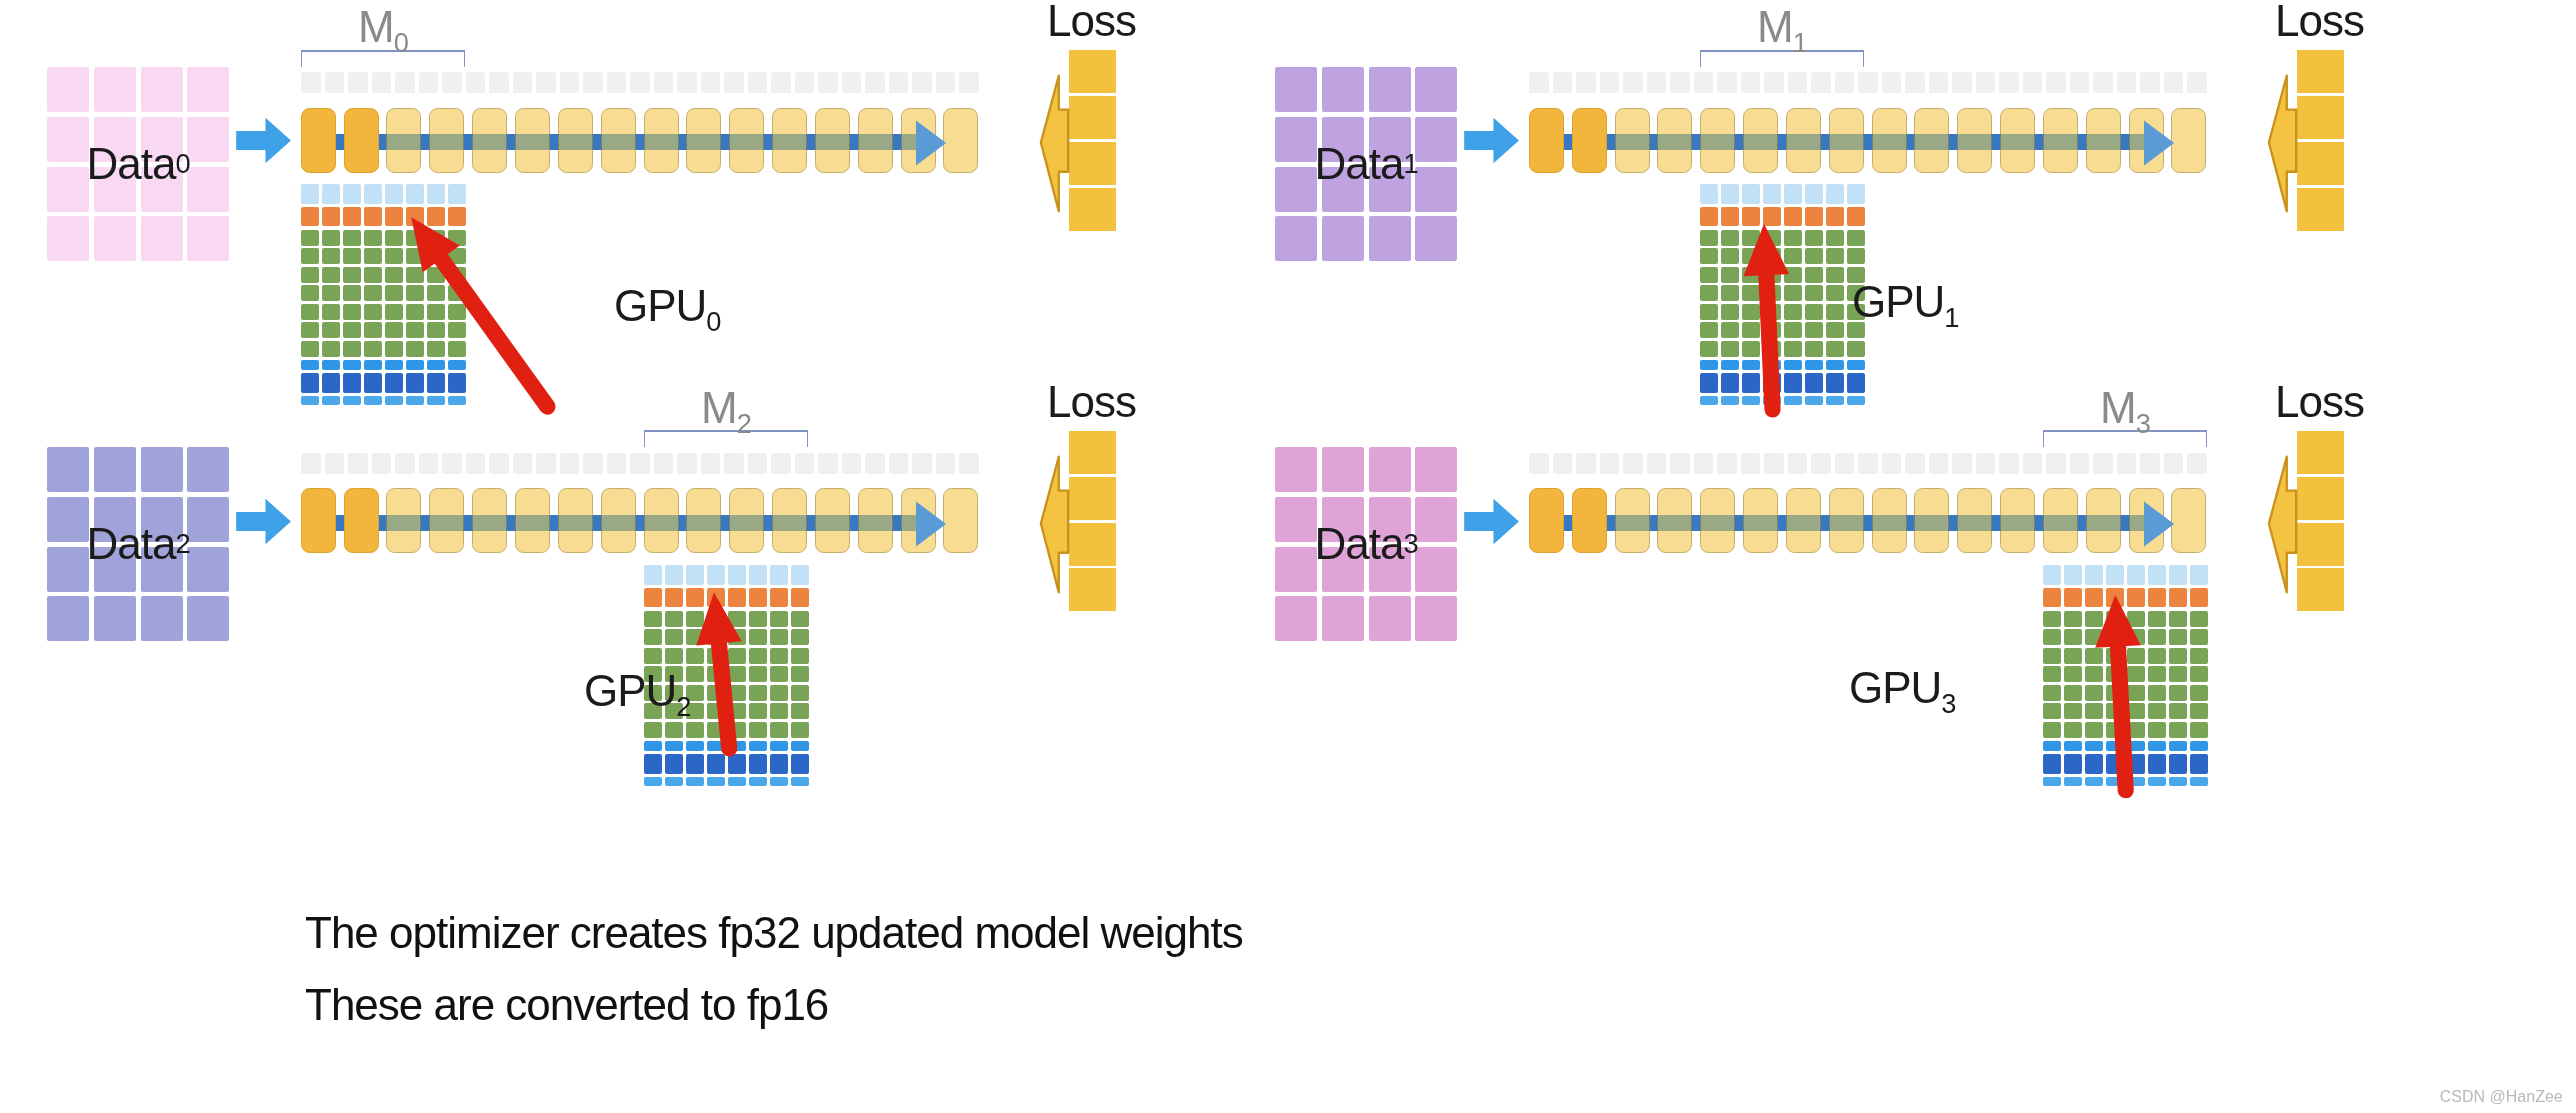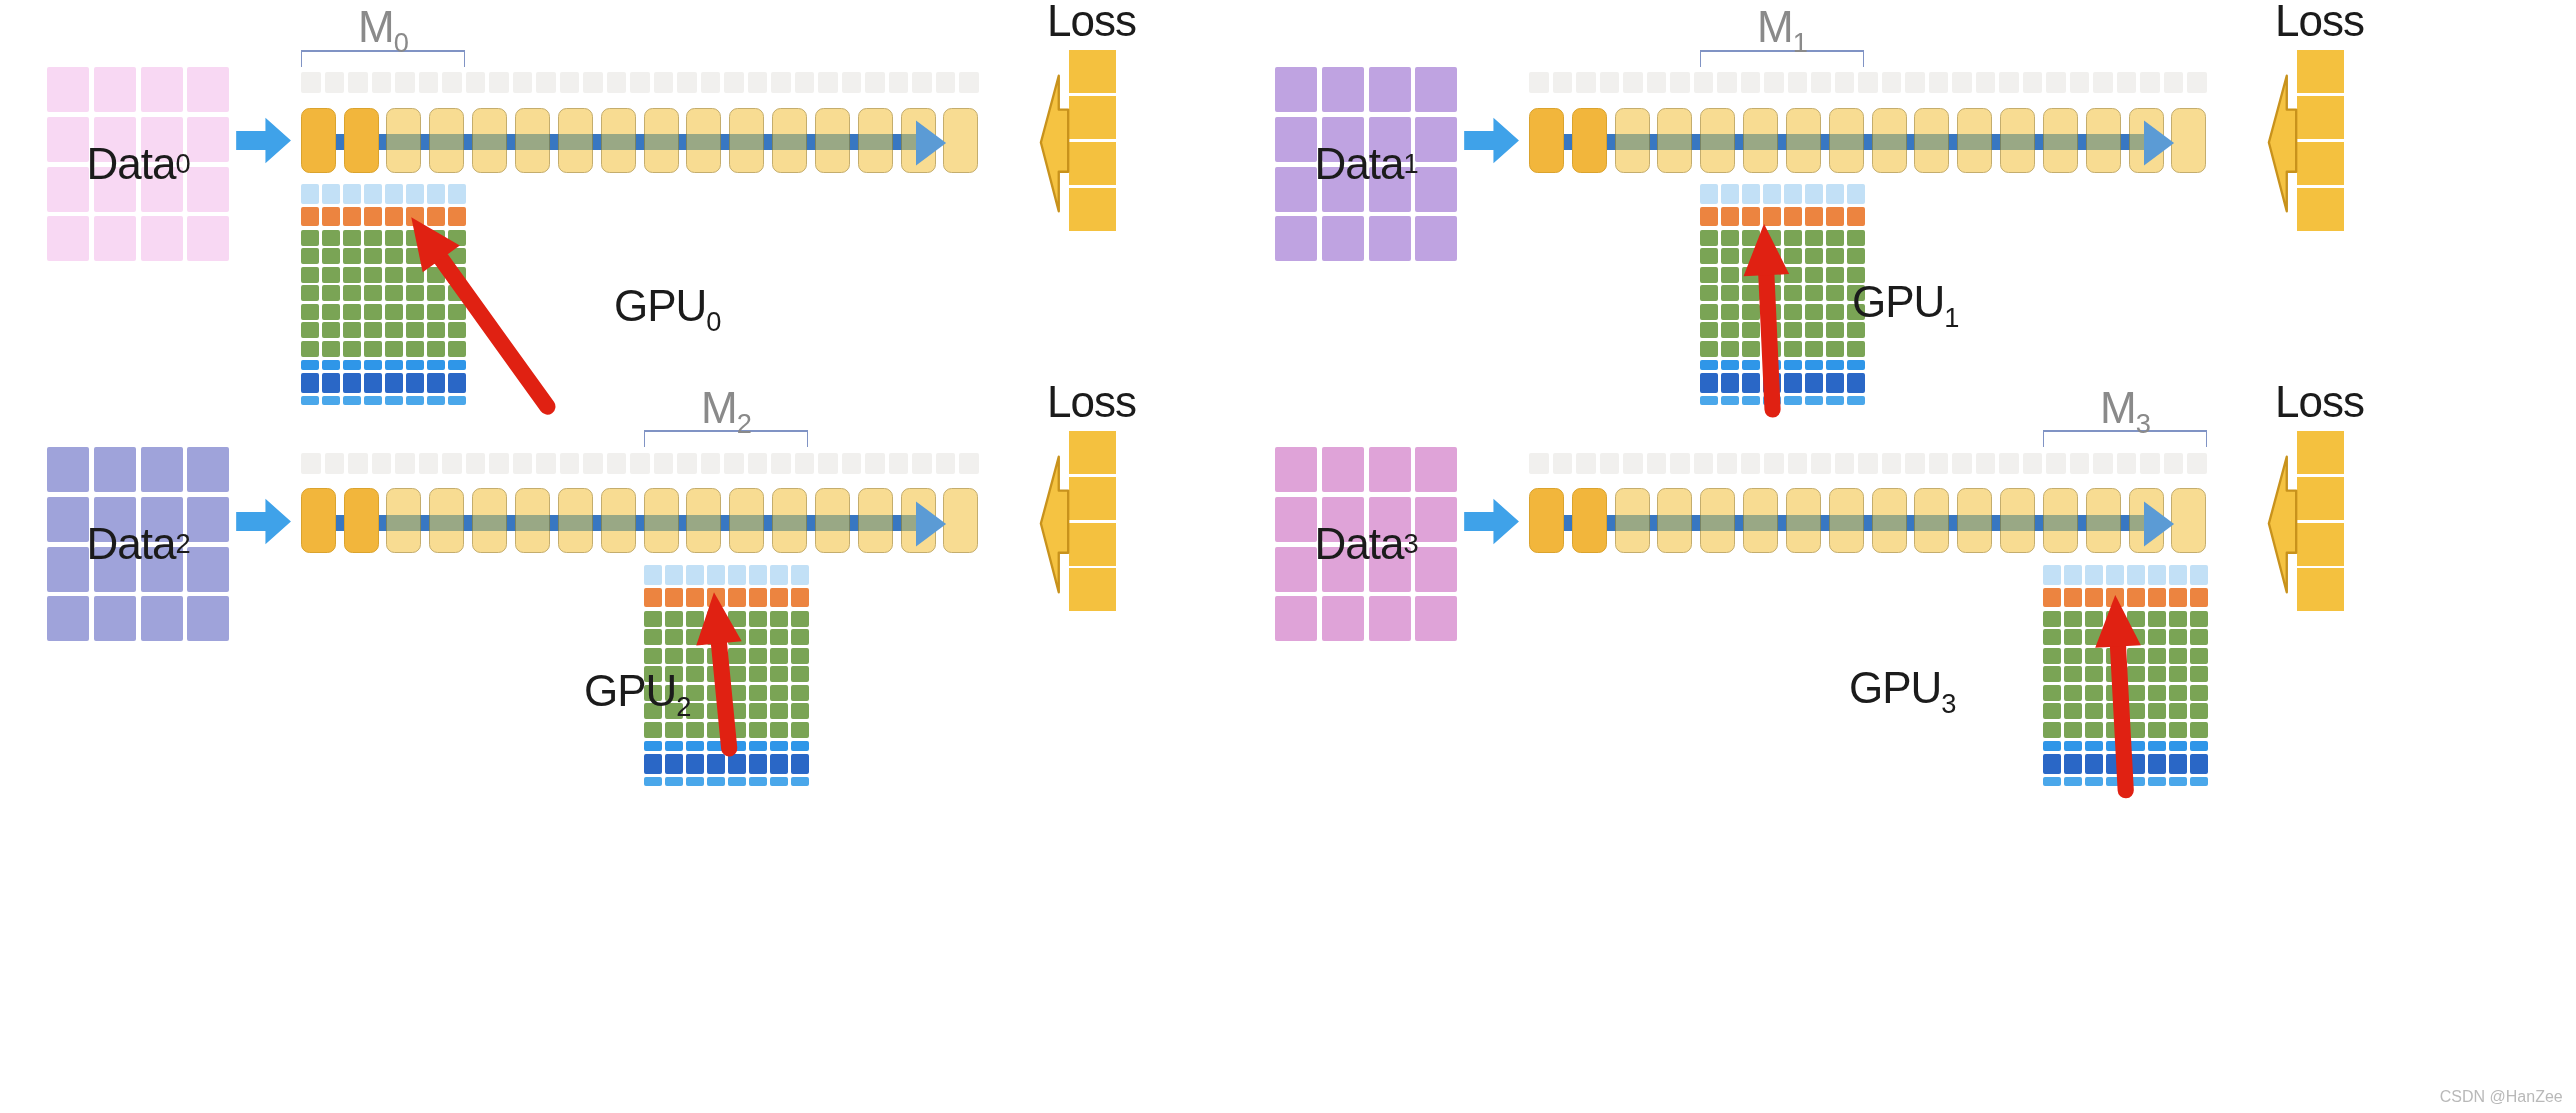--- a/index.html
+++ b/index.html
@@ -32,20 +32,22 @@
     font-size:44px; color:#111; letter-spacing:-1px; line-height:72px; white-space:nowrap;
   }
   .watermark{
     font-size:16px; color:#b9b9b9; font-family:"Liberation Sans", sans-serif;
   }
 </style>
 </head>
 <body>
 
 <div id="canvas">
+  <div class="abs caption" style="left:305px; top:897px;">The optimizer creates fp32 updated model weights</div>
+  <div class="abs caption" style="left:305px; top:969px;">These are converted to fp16</div>
   <div class="abs watermark" style="right:13.3px; bottom:7.6px;">CSDN @HanZee</div>
   <svg id="arrow-layer" class="abs" width="2576" height="1114" style="left:0; top:0; z-index:30;" viewBox="0 0 2706 1170">
       <line x1="575" y1="427" x2="460.0104940487065" y2="266.9796385712769" stroke="#e02112" stroke-width="17" stroke-linecap="round"></line>
     <polygon points="432,228 483.0016250904333,257.8468463683333 444.02198651915637,285.8573404170398" fill="#e02112"></polygon>
       <line x1="1862" y1="430" x2="1855.2130287972032" y2="282.9489572727369" stroke="#e02112" stroke-width="17" stroke-linecap="round"></line>
     <polygon points="1853,235 1879.464136033222,287.8360625332274 1831.515178760485,290.04909133043066" fill="#e02112"></polygon>
       <line x1="766" y1="786" x2="754.6607982857005" y2="669.7731824284297" stroke="#e02112" stroke-width="17" stroke-linecap="round"></line>
     <polygon points="750,622 779.1299892856279,673.4144310891331 731.3568068571982,678.0752293748335" fill="#e02112"></polygon>
       <line x1="2233" y1="830" x2="2224.5719098464274" y2="672.9310471379654" stroke="#e02112" stroke-width="17" stroke-linecap="round"></line>
     <polygon points="2222,625 2248.8589221462134,677.6364731069973 2200.9278750082485,680.2083829534247" fill="#e02112"></polygon>

